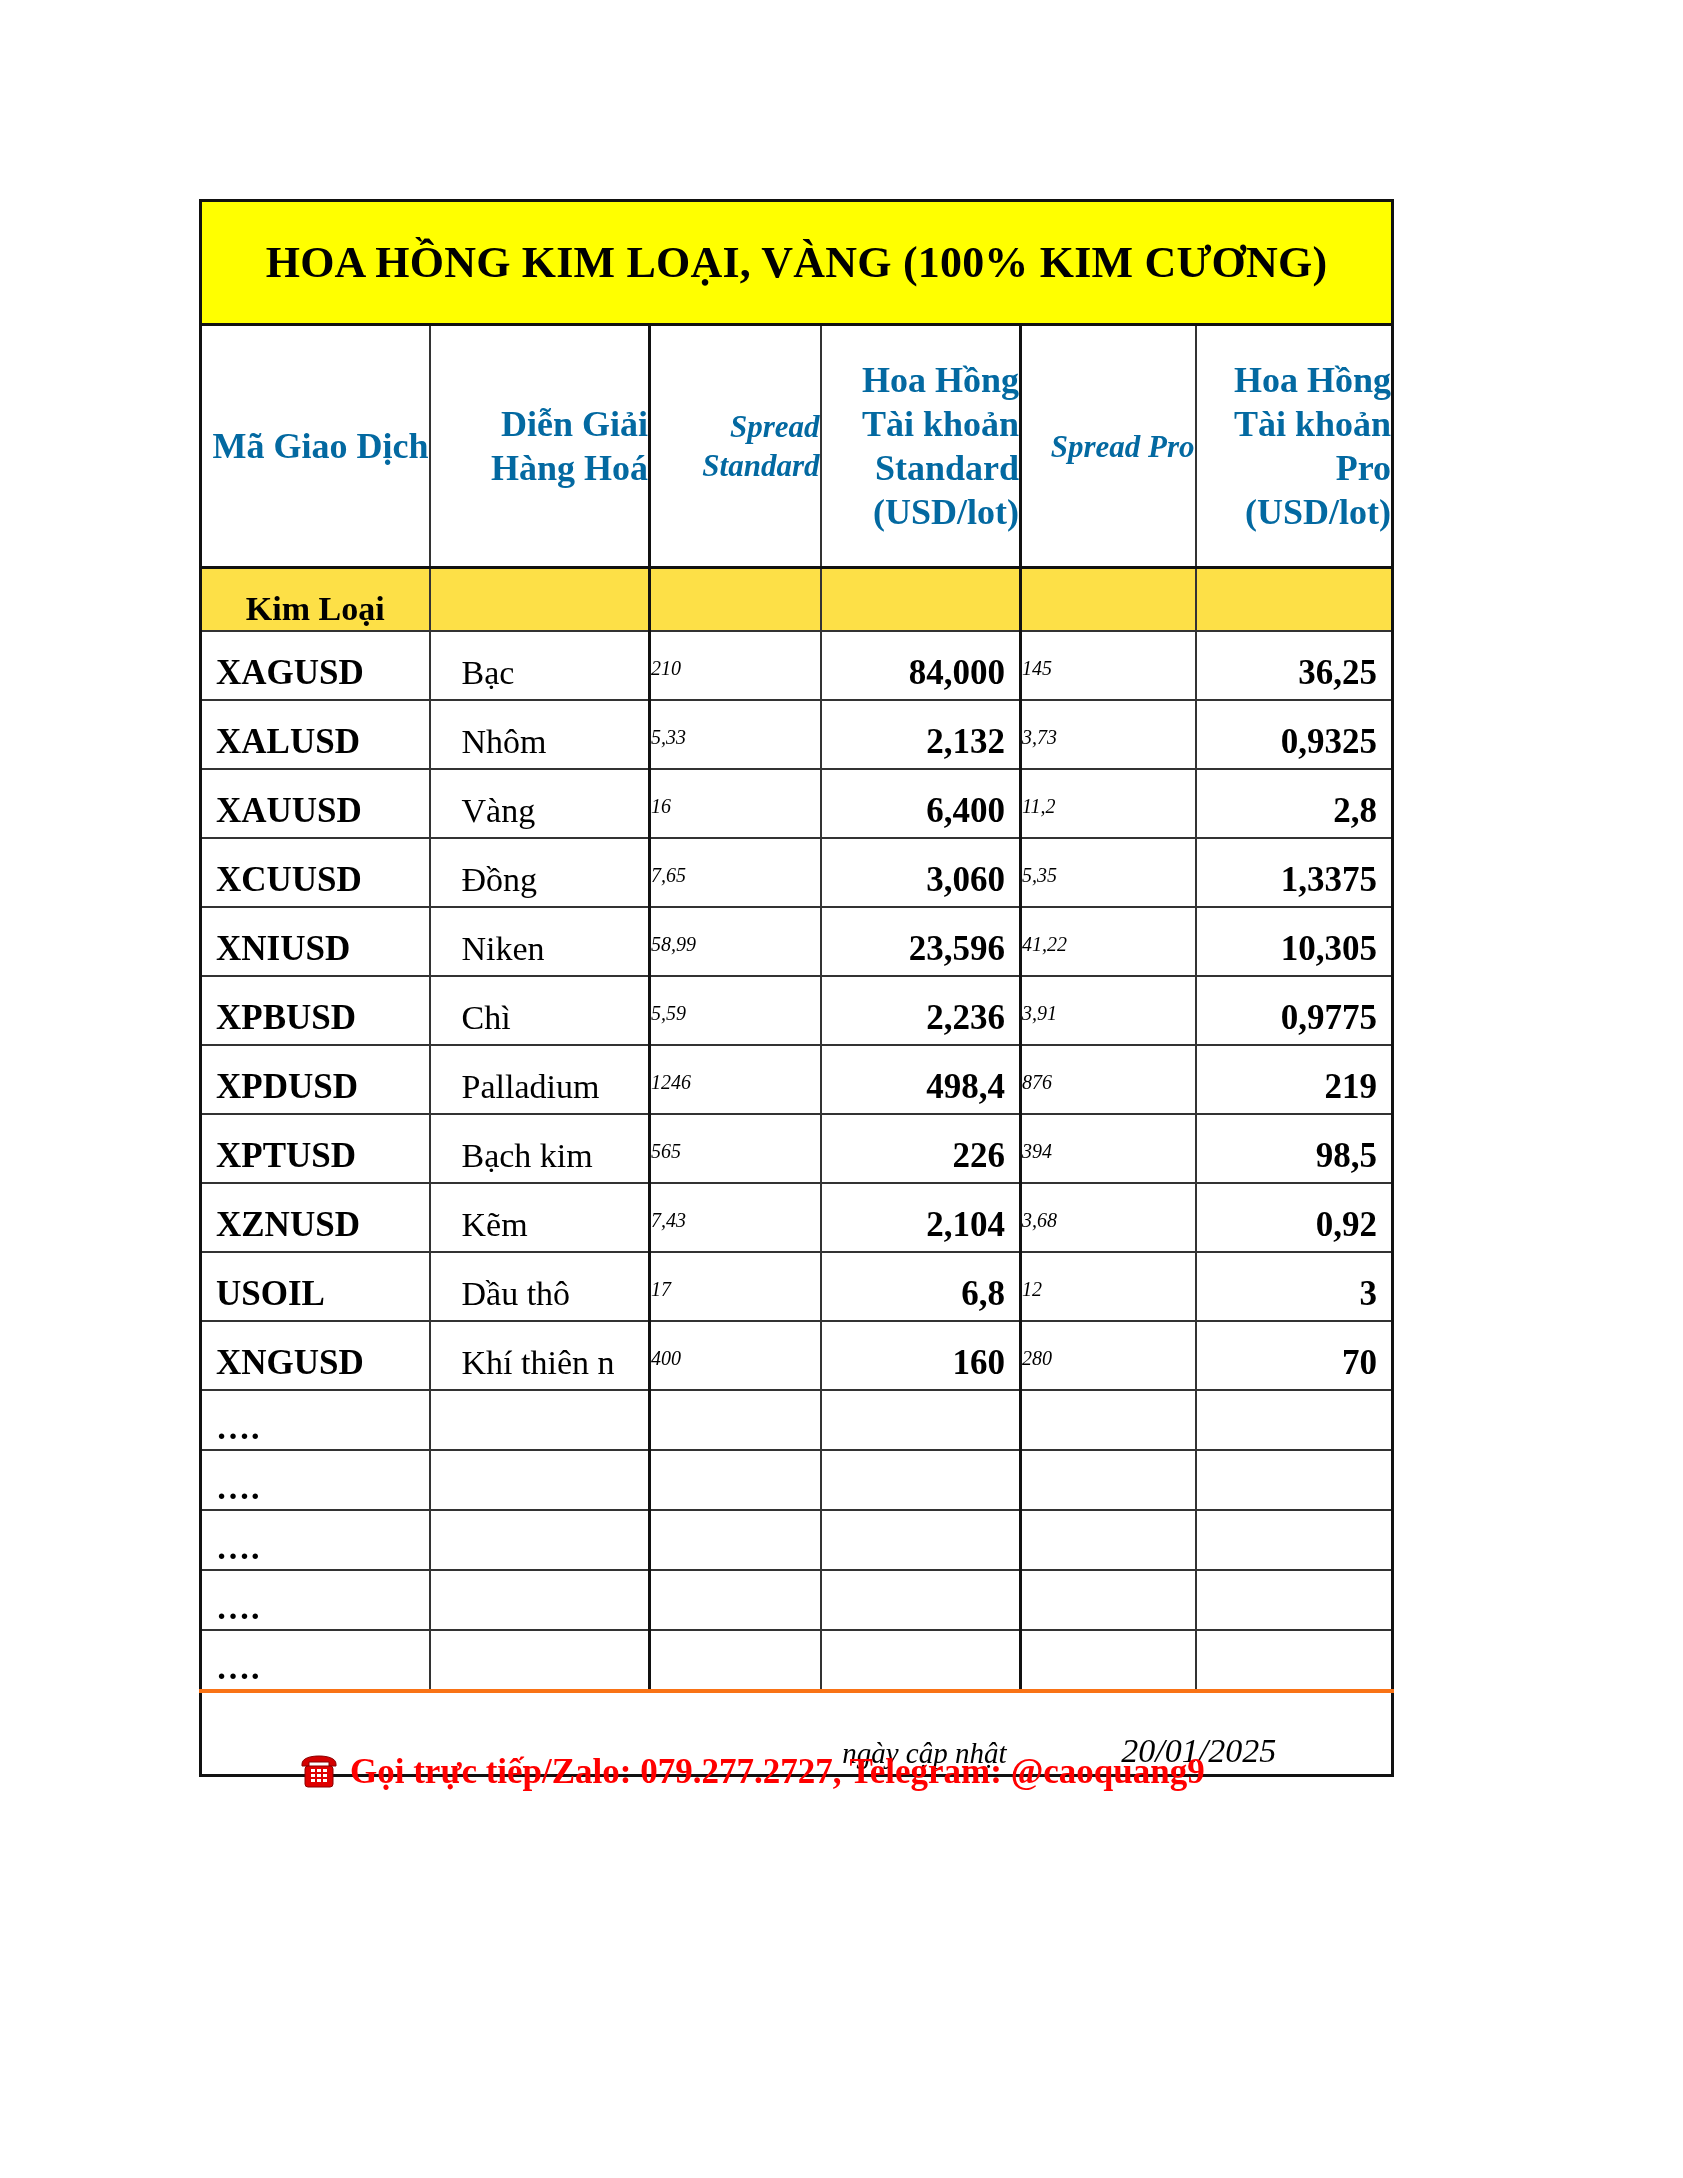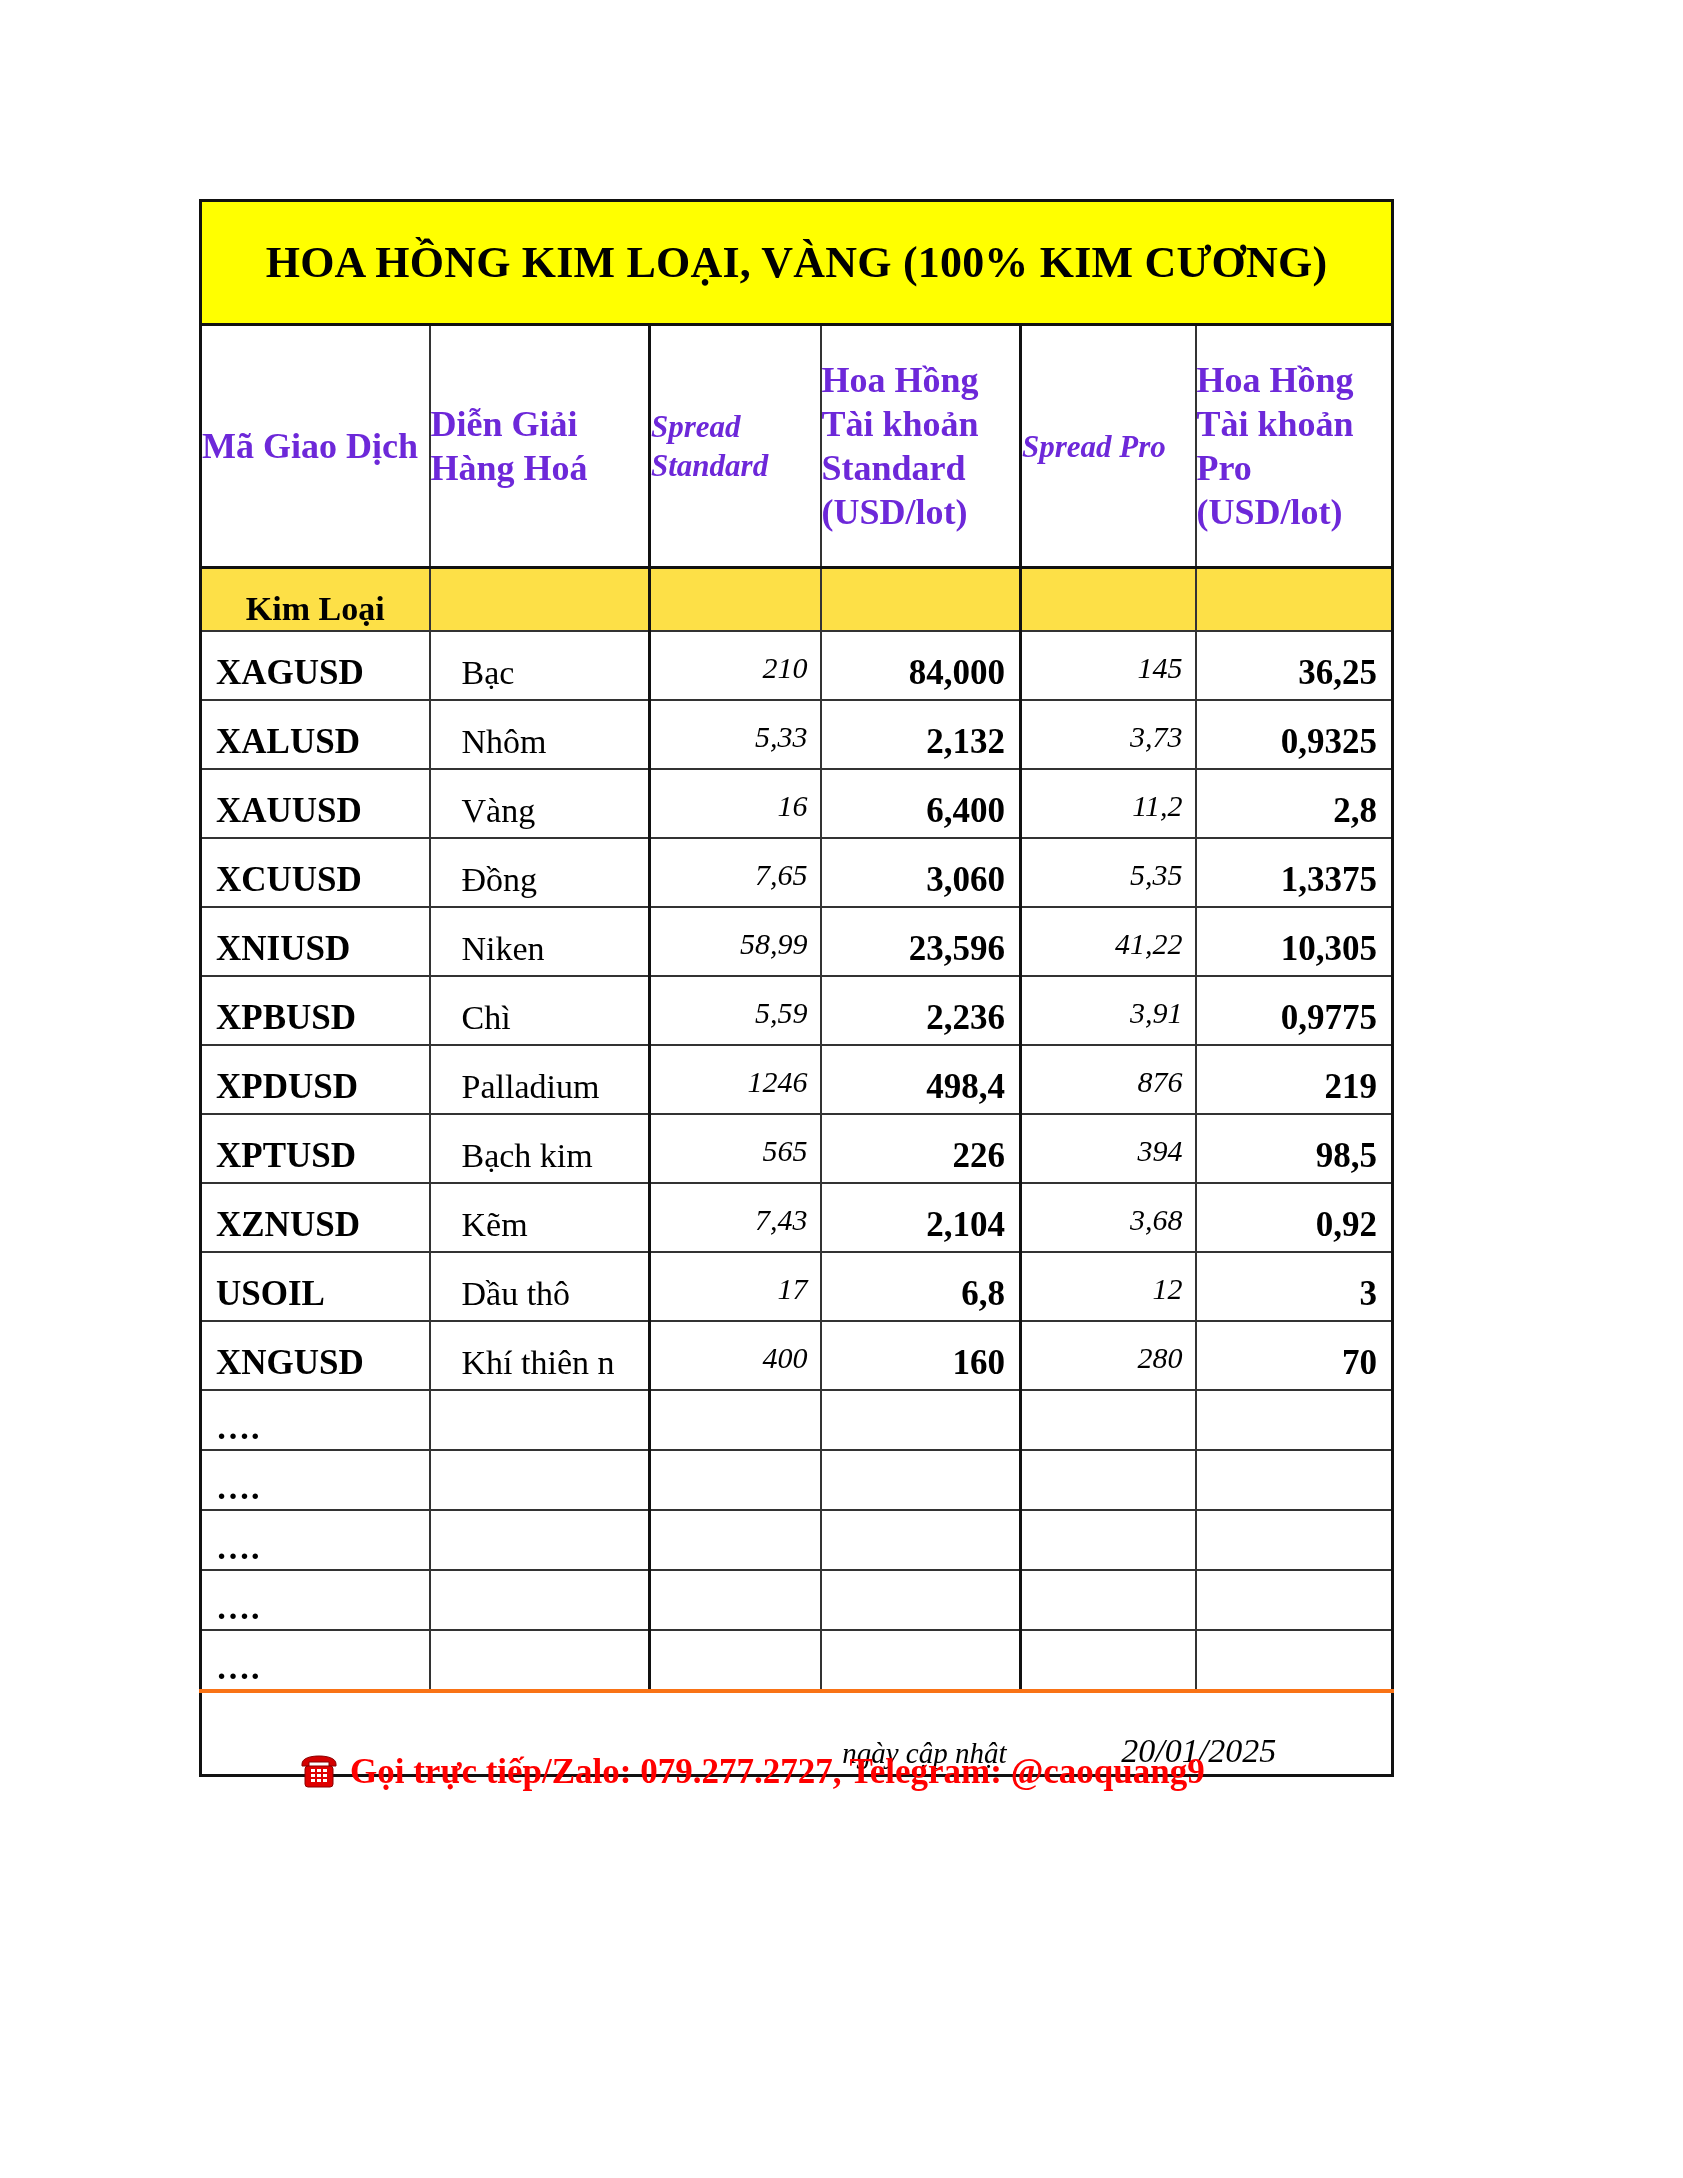--- a/index.html
+++ b/index.html
@@ -8,30 +8,30 @@
   .sheet { position: absolute; left: 199px; top: 199px; width: 1192px; }
   table.grid { border-collapse: collapse; table-layout: fixed; width: 1192px;
                border: 3px solid #111; }
   table.grid td { border: 2px solid #333; padding: 0; overflow: hidden; white-space: nowrap; }
   col.c1 { width: 229px; } col.c2 { width: 220px; } col.c3 { width: 171px; }
   col.c4 { width: 200px; } col.c5 { width: 175px; } col.c6 { width: 197px; }
   td.thickL { border-left: 3px solid #111 !important; }
   .title-cell { background: #ffff00; height: 121px; text-align: center; vertical-align: middle;
                 font-weight: bold; font-size: 44px; letter-spacing: 0.2px;
                 border-bottom: 3px solid #111 !important; }
-  tr.head td { height: 240px; text-align: left; vertical-align: middle; color: #6d28d9;
+  tr.head td { height: 240px; text-align: right; vertical-align: middle; color: #0369a1;
                font-weight: bold; font-size: 36px; line-height: 44px; white-space: normal;
                border-bottom: 3px solid #111 !important; }
   tr.head td.ital { font-style: italic; font-size: 31px; line-height: 39px; }
   tr.section td { background: #fde047; height: 59px; vertical-align: bottom; }
   tr.section td.label { font-weight: bold; font-size: 34px; text-align: center; padding-bottom: 2px; }
   tr.row td { height: 56px; vertical-align: bottom; font-size: 34px; line-height: 40px; padding-bottom: 6px; }
   tr.row td.code { font-weight: bold; padding-left: 14px; font-size: 35px; }
   tr.row td.desc { padding-left: 31px; }
-  tr.row td.spread { font-style: italic; font-size: 30px; text-align: right; padding-right: 12px; padding-bottom: 11px; }
+  tr.row td.spread { font-style: italic; font-size: 20px; text-align: left; padding-right: 12px; padding-bottom: 11px; }
   tr.row td.comm { font-weight: bold; text-align: right; padding-right: 14px; font-size: 35px; }
   tr.dots td { height: 56px; vertical-align: bottom; font-weight: bold; font-size: 34px; padding-bottom: 2px; }
   tr.dots td.code { padding-left: 14px; letter-spacing: 1px; }
   tr.dots:last-child td { border-bottom: 3px solid #111; }
   tr.foot td { height: 77px; border-left: none; border-right: none; border-top: 4px solid #f97316; }
   tr.foot td.fl { vertical-align: bottom; text-align: right; font-style: italic; font-size: 29px;
                   line-height: 33px; padding: 0 14px 4px 0; white-space: normal; }
   tr.foot td.fd { vertical-align: bottom; text-align: center; font-style: italic; font-size: 34px;
                   padding: 0 14px 4px 0; }
   .contact { position: absolute; left: 299px; top: 1750px; height: 42px; display: flex; align-items: flex-end;

